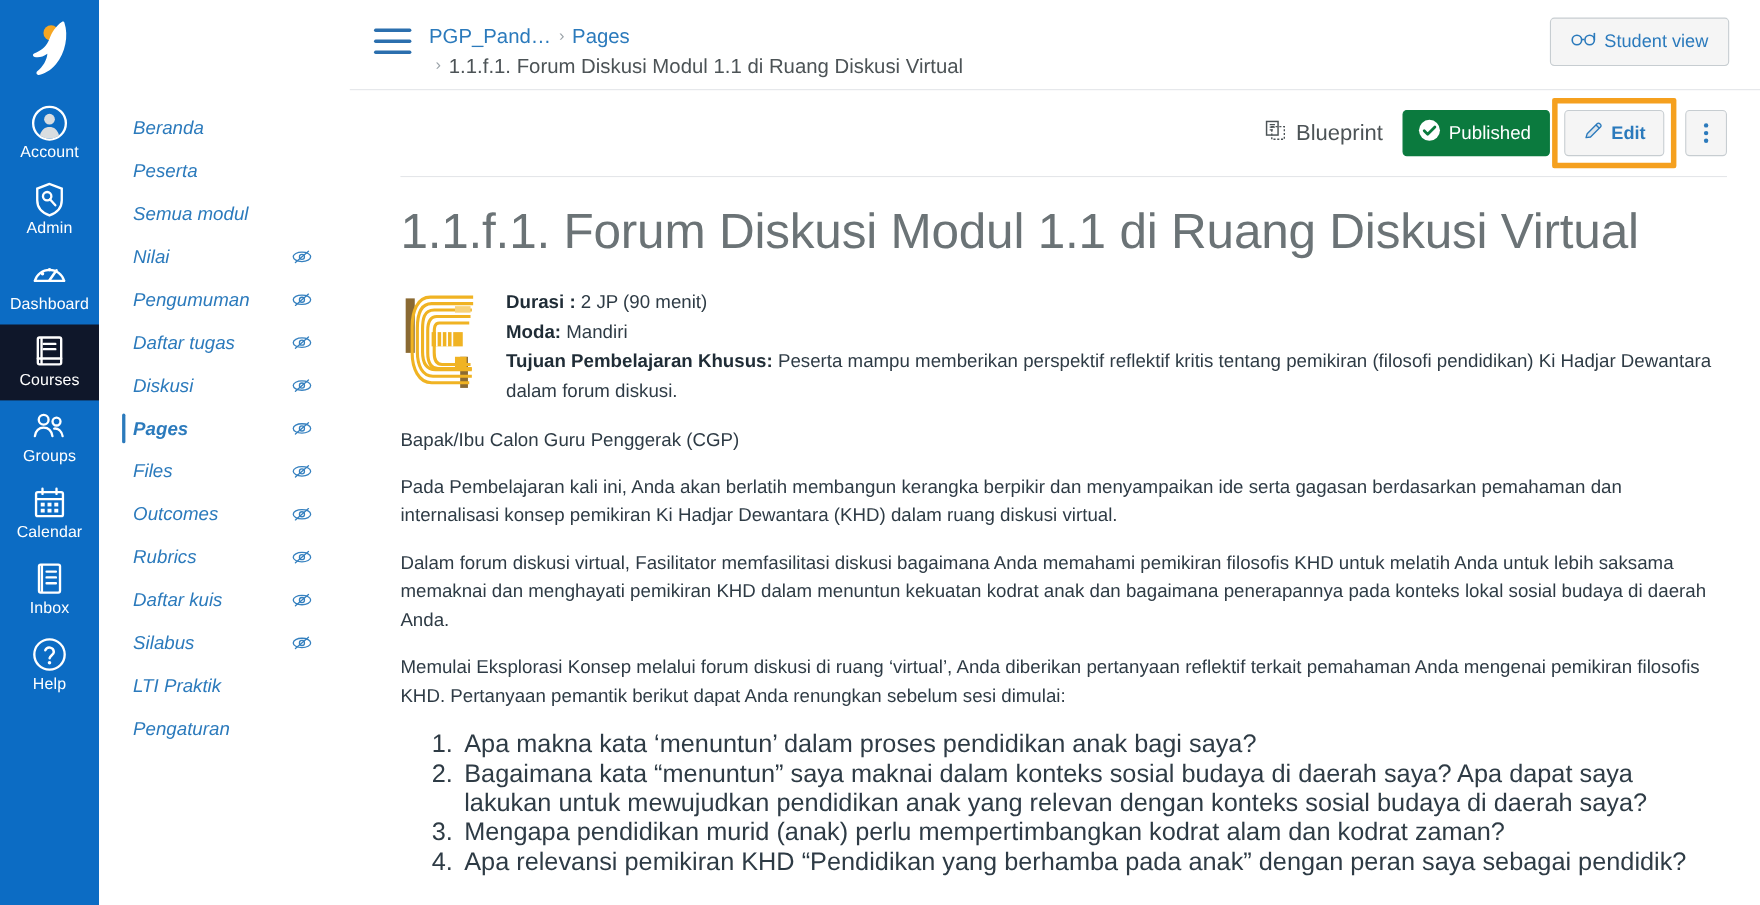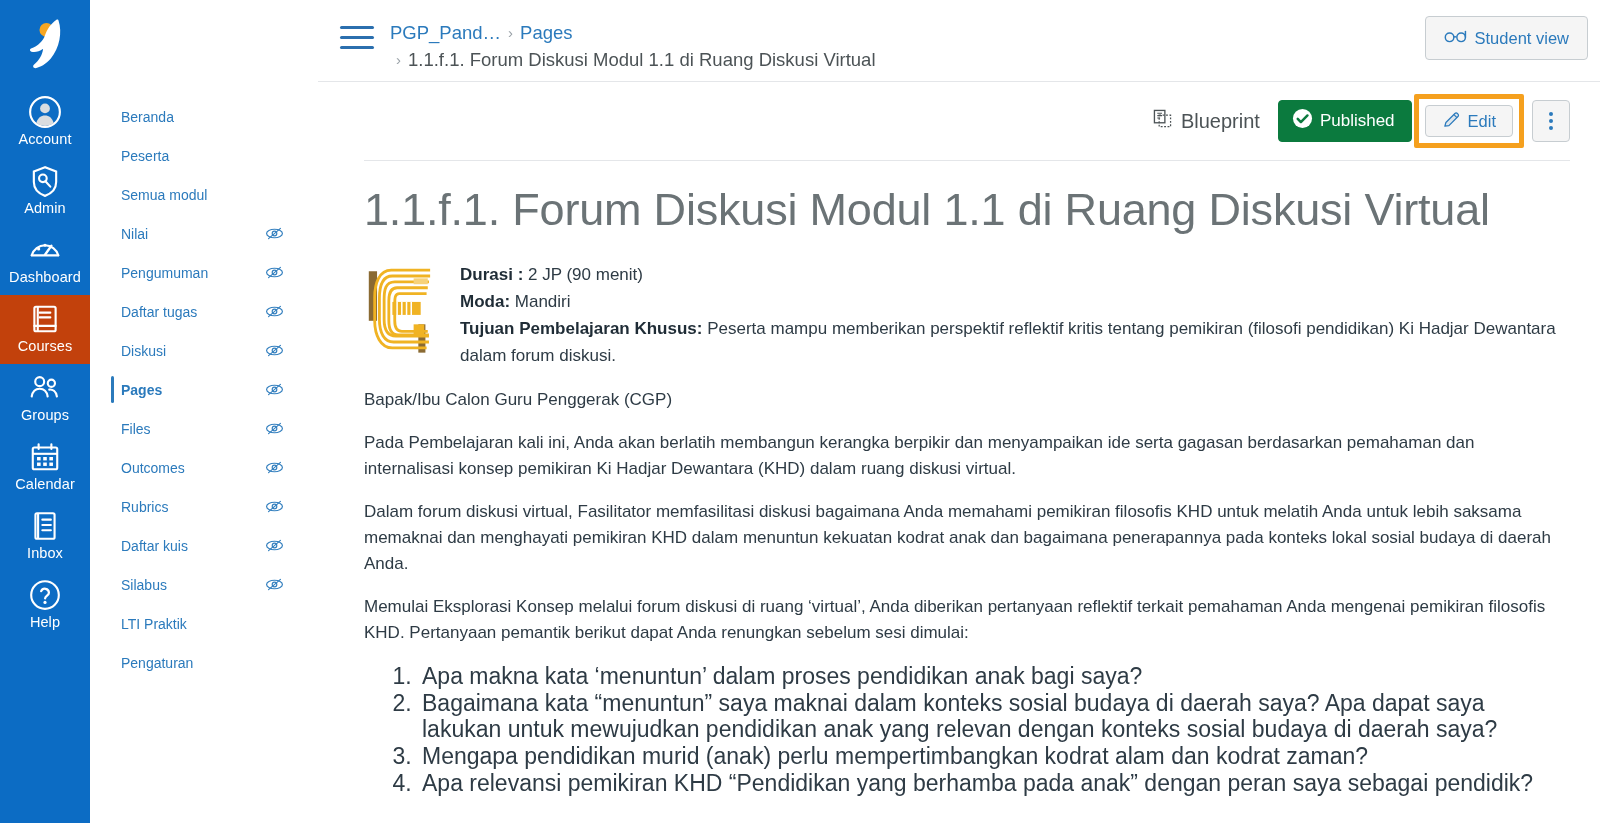--- a/index.html
+++ b/index.html
@@ -22,38 +22,38 @@
   .gn-logo {
     width: 62px; height: 62px;
     margin-top: 6px; margin-bottom: 14px;
     display: flex; align-items: center; justify-content: center;
   }
   .gn-item {
     width: 90px; padding: 7px 0 9px 0;
     display: flex; flex-direction: column; align-items: center;
     gap: 2px; cursor: pointer;
   }
-  .gn-item.active { background: #c2410c; }
+  .gn-item.active { background: #0f172a; }
   .gn-icon { width: 34px; height: 34px; display: block; }
   .gn-label { font-size: 14.5px; line-height: 17px; letter-spacing: .1px; }
 
   
   .coursenav {
     width: 228px; flex: 0 0 228px;
     background: #ffffff;
     padding-top: 97px;
   }
   .cn-item {
     position: relative;
     display: flex; align-items: center; justify-content: space-between;
     padding: 7px 34px 7px 31px;
     min-height: 39px;
     cursor: pointer;
   }
-  .cn-label { font-size: 14px; color: #2b7abc; line-height: 24px; white-space: nowrap; }
+  .cn-label { font-size: 17px; color: #2b7abc; line-height: 24px; white-space: nowrap; font-style: italic; }
   .cn-item.active .cn-label { color: #2b7abc; font-weight: bold; }
   .cn-item.active::before {
     content: ""; position: absolute; left: 21px; top: 6px; bottom: 6px;
     width: 3px; background: #2b7abc; border-radius: 2px;
   }
   .eye-slash { width: 19px; height: 19px; flex: 0 0 19px; opacity: .95; }
 
   
   .rightpane { flex: 1 1 auto; display: flex; flex-direction: column; min-width: 0; background:#fff; }
 
@@ -75,21 +75,21 @@
   .crumb-sep { color:#9aa2a8; font-size: 15px; }
   .crumb-current { color:#4c5356; }
 
   .btn {
     font-family: "Liberation Sans", sans-serif;
     border: 1px solid #c7cdd1; background:#f5f5f5; color:#2b7abc;
     border-radius: 4px; cursor:pointer; font-size: 16.5px;
     display:inline-flex; align-items:center; justify-content:center; gap:7px;
   }
   .student-view {
-    position:absolute; right: 12px; top: 16px;
+    position:absolute; right: 28px; top: 16px;
     height: 44px; padding: 0 18px;
   }
 
   .content-scroll { flex:1 1 auto; overflow:hidden; }
 
   .actionbar {
     display:flex; align-items:center;
     padding: 18px 30px 0 46px;
     position: relative;
   }
@@ -102,21 +102,21 @@
   .btn-published {
     background:#0b7a3e; border-color:#0b7a3e; color:#ffffff;
     height: 42px; padding: 0 16px 0 13px; font-size: 17px;
     border-radius: 4px;
   }
   .edit-wrap { position: relative; padding: 11px; margin: -11px 0 -11px 2px; }
   .edit-wrap::after {
     content:""; position:absolute; inset:0;
     border: 5px solid #f5a01e; border-radius: 2px; pointer-events:none;
   }
-  .btn-edit { height: 32px; padding: 0 16px; }
+  .btn-edit { height: 42px; padding: 0 16px; font-weight: bold; }
   .btn-kebab { height: 42px; width: 38px; padding: 0; margin-left: 8px; }
   .kebab-dots { display:flex; flex-direction:column; gap:3px; align-items:center; }
   .kebab-dots i { width:4px; height:4px; border-radius:50%; background:#2b7abc; display:block; }
 
   .divider { height:1px; background:#e4e6e9; margin: 18px 30px 0 46px; }
 
   .page-body { padding: 22px 42px 0 46px; }
   .page-title {
     font-size: 45px; font-weight: 300; color: #6b7376;
     line-height: 54px; letter-spacing: -.2px;

